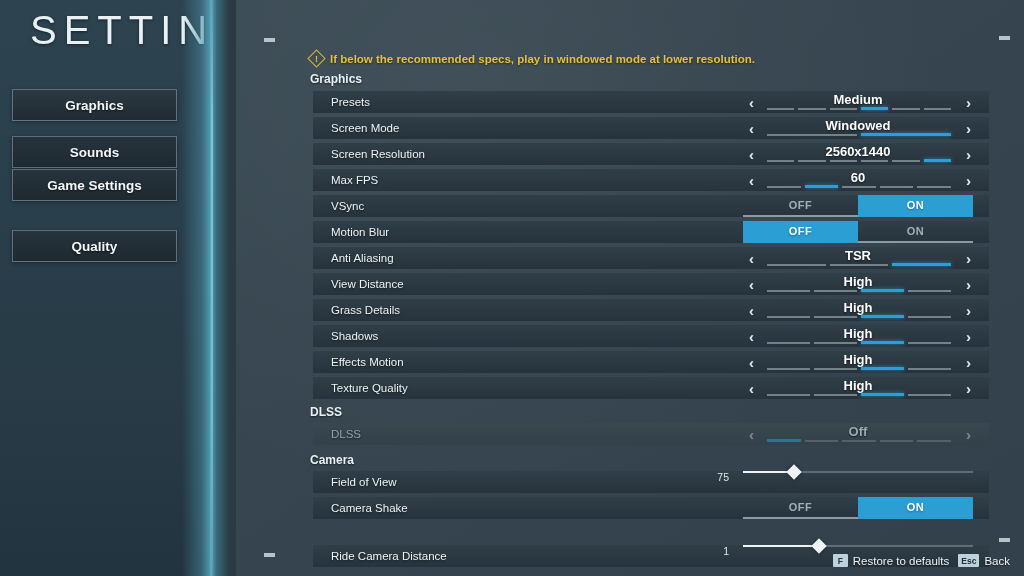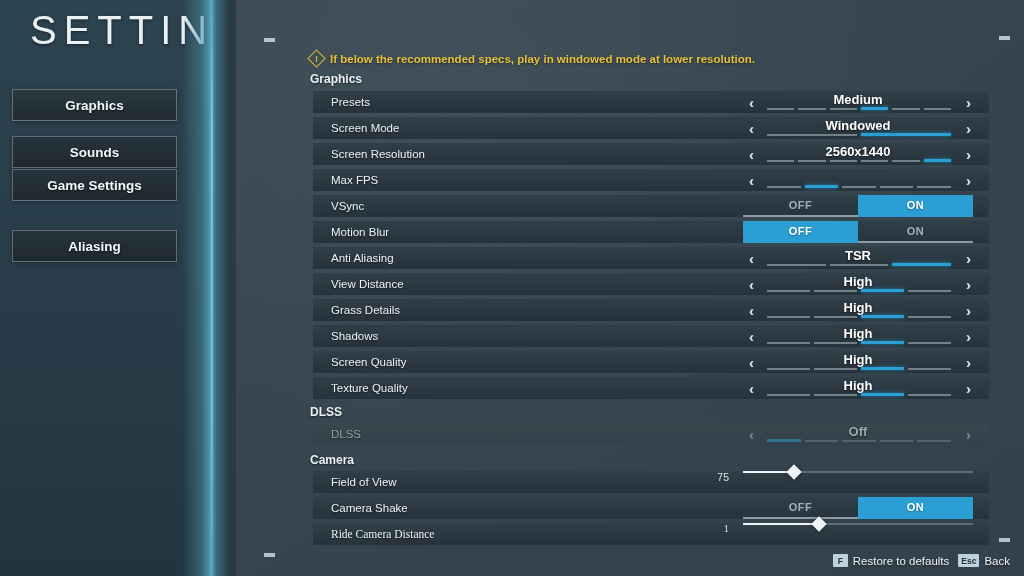--- a/index.html
+++ b/index.html
@@ -164,21 +164,21 @@
       <div class="nav-btn sel" style="top: 89px;">
         <span>Graphics</span>
       </div>
       <div class="nav-btn" style="top: 136px;">
         <span>Sounds</span>
       </div>
       <div class="nav-btn" style="top: 169px;">
         <span>Game Settings</span>
       </div>
       <div class="nav-btn" style="top: 230px;">
-        <span>Aliasing</span>
+        <span>Quality</span>
       </div>
     </div>
 </div>
 <div id="edge-strip"></div>
 <div id="edge-line"></div>
 
 <div id="panel">
   <div class="tick" style="left:28px;  top:38px;"></div>
   <div class="tick" style="right:14px; top:36px;"></div>
   <div class="tick" style="left:28px;  bottom:19px;"></div>
@@ -236,20 +236,21 @@
               <div class="seg"></div>
               <div class="seg on"></div>
             </div>
             <div class="chev r">›</div>
           </div>
         </div>
         <div class="row" style="top: 169px;">
           <div class="row-label">Max FPS</div>
           <div class="stepper">
             <div class="chev l">‹</div>
+            <div class="val">60</div>
             <div class="segs">
               <div class="seg"></div>
               <div class="seg on"></div>
               <div class="seg"></div>
               <div class="seg"></div>
               <div class="seg"></div>
             </div>
             <div class="chev r">›</div>
           </div>
         </div>
@@ -316,21 +317,21 @@
             <div class="segs">
               <div class="seg"></div>
               <div class="seg"></div>
               <div class="seg on"></div>
               <div class="seg"></div>
             </div>
             <div class="chev r">›</div>
           </div>
         </div>
         <div class="row" style="top: 351px;">
-          <div class="row-label">Screen Quality</div>
+          <div class="row-label">Effects Motion</div>
           <div class="stepper">
             <div class="chev l">‹</div>
             <div class="val">High</div>
             <div class="segs">
               <div class="seg"></div>
               <div class="seg"></div>
               <div class="seg on"></div>
               <div class="seg"></div>
             </div>
             <div class="chev r">›</div>
@@ -383,21 +384,21 @@
             </div>
           </div>
         </div>
         <div class="row" style="top: 497px;">
           <div class="row-label">Camera Shake</div>
           <div class="toggle">
             <div class="tg">OFF</div>
             <div class="tg act">ON</div>
           </div>
         </div>
-        <div class="row" style="top: 523px; font-family: Liberation Serif, serif;">
+        <div class="row" style="top: 545px;">
           <div class="row-label">Ride Camera Distance</div>
           <div class="slider-wrap">
             <div class="sl-num">1</div>
             <div class="sl-track">
               <div class="sl-fill" style="width: 33%;"></div>
               <div class="sl-knob" style="left: 33%;"></div>
             </div>
           </div>
         </div>
       </div>

